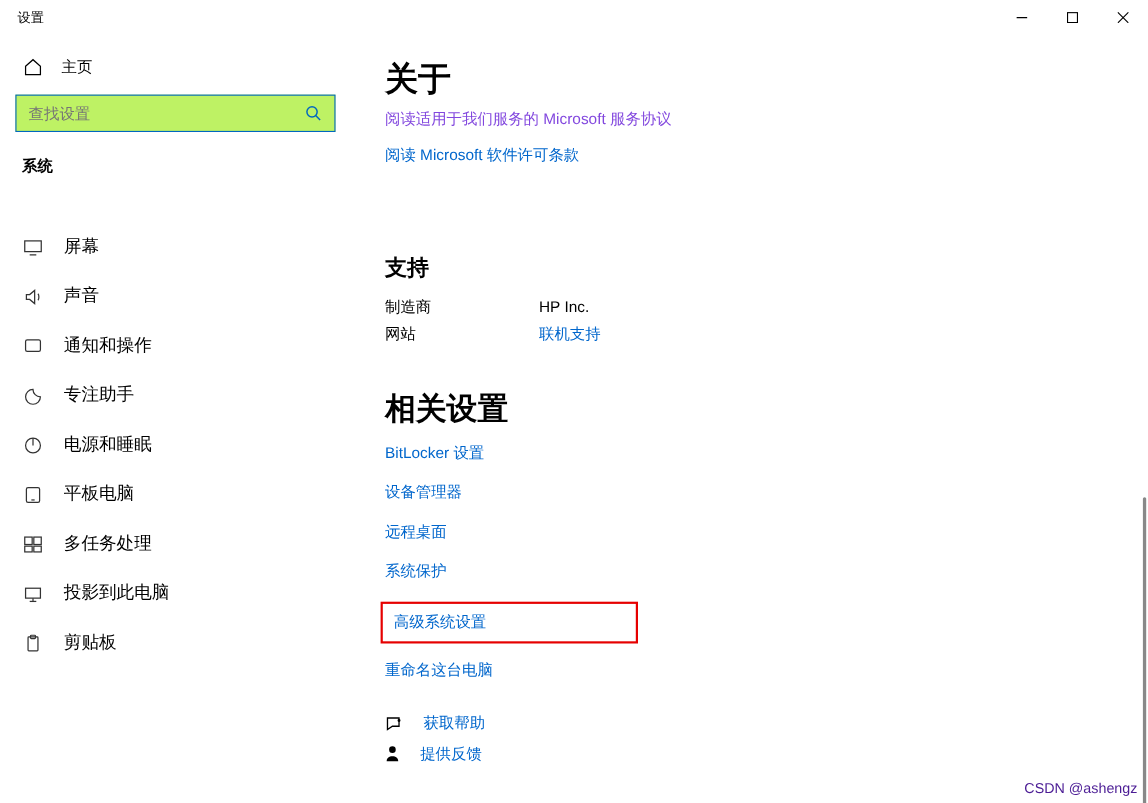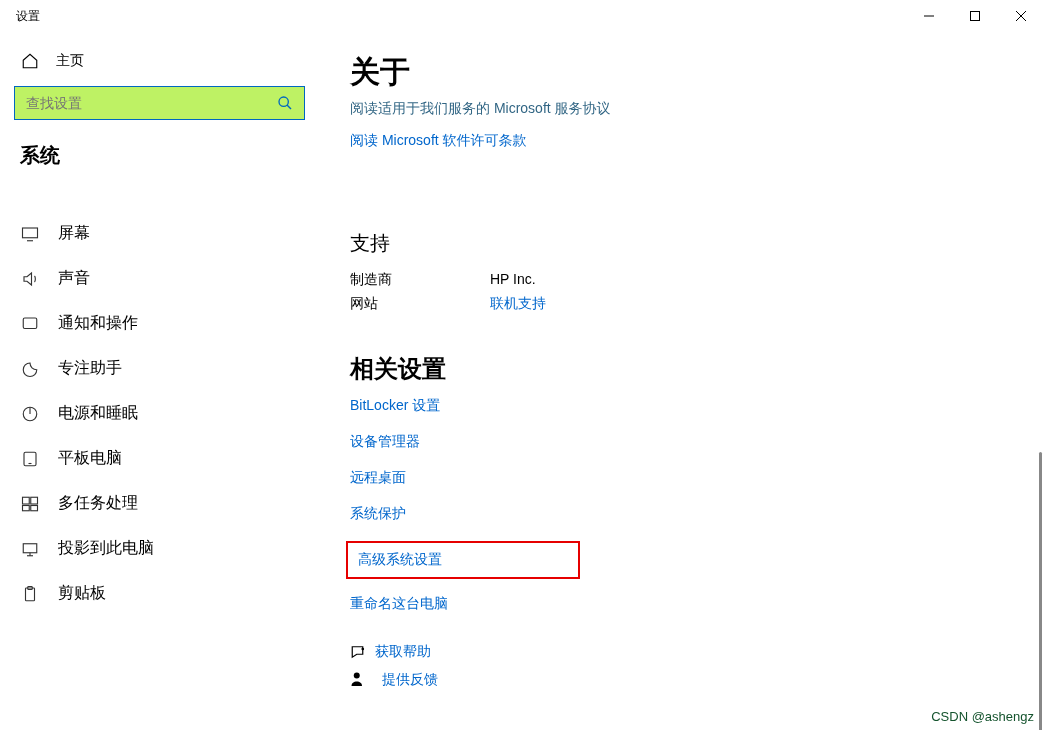--- a/index.html
+++ b/index.html
@@ -56,21 +56,21 @@
   border: none;
   outline: none;
   flex: 1;
   font-size: 14px;
   background: transparent;
 }
 .search-box .sicon { color: #0067c0; font-size: 14px; }
 .section-label {
   padding: 8px 20px 12px 20px;
   font-weight: 600;
-  font-size: 20px;
+  font-size: 14px;
 }
 .nav-list { margin-top: 30px; }
 .nav-item {
   display: flex;
   align-items: center;
   gap: 18px;
   padding: 12px 20px;
   font-size: 16px;
 }
 .nav-item .icon {
@@ -89,58 +89,58 @@
   font-size: 30px;
   font-weight: 600;
   margin-bottom: 6px;
 }
 .link {
   color: #0066cc;
   font-size: 14px;
   display: inline-block;
 }
 .truncated-link {
-  color: #0c4a6e;
+  color: #6d28d9;
   font-size: 14px;
   border-top: 1px solid transparent;
   display: inline-block;
   margin-top: 0;
 }
 .section-h {
   font-size: 20px;
-  font-weight: 400;
+  font-weight: 700;
   margin-top: 80px;
   margin-bottom: 14px;
 }
 .kv-row {
   display: flex;
   font-size: 14px;
   margin-bottom: 6px;
 }
 .kv-row .k { width: 140px; }
 .related-h {
-  font-size: 24px;
+  font-size: 28px;
   font-weight: 600;
   margin-top: 40px;
   margin-bottom: 12px;
 }
 .related-list .rl {
   margin-bottom: 18px;
 }
 .highlight-box {
   border: 2px solid #e60000;
   padding: 8px 10px;
   width: 234px;
   margin-bottom: 16px;
   margin-left: -4px;
 }
 .help-row {
   display: flex;
   align-items: flex-end;
-  gap: 7px;
+  gap: 17px;
   margin-top: 30px;
   margin-bottom: 10px;
 }
 .help-row2 {
   display: flex;
   align-items: center;
   gap: 14px;
 }
 .help-row .hicon, .help-row2 .hicon {
   width: 18px; font-size: 16px; color: #000;
@@ -151,21 +151,21 @@
   top: 420px;
   width: 3px;
   height: 300px;
   background: #888;
   border-radius: 2px;
 }
 .watermark {
   position: absolute;
   right: 10px;
   bottom: 6px;
-  color: #14532d;
+  color: #4c1d95;
   font-size: 13px;
 }
 svg { display: block; }
 </style>
 </head>
 <body>
 
 <div class="titlebar">
   <span class="titlebar-title">设置</span>
   <div class="window-controls">

